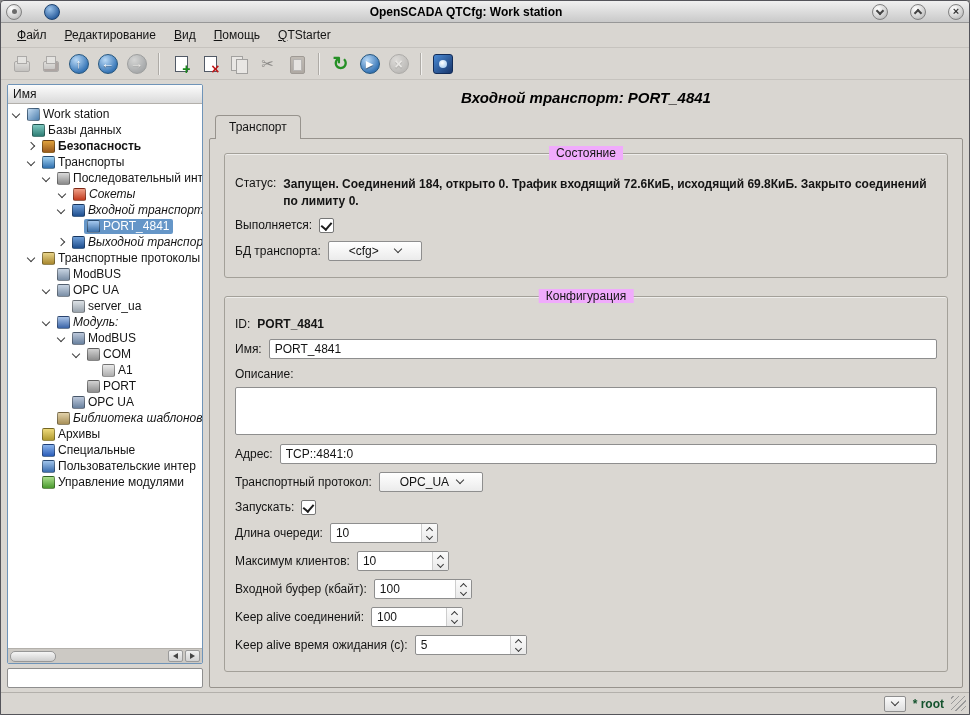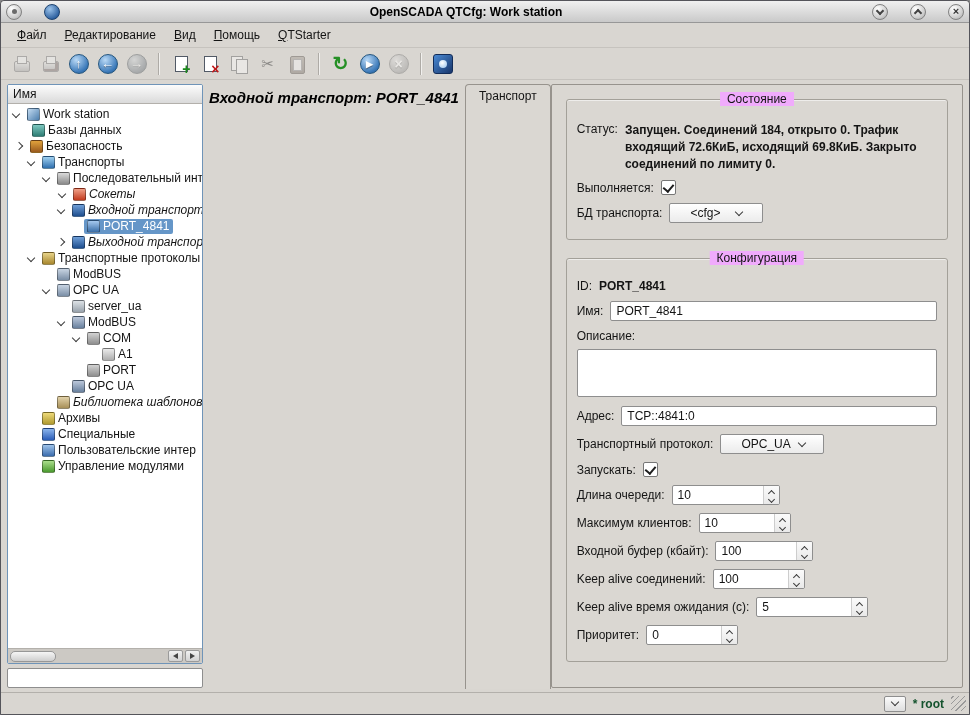--- a/index.html
+++ b/index.html
@@ -85,21 +85,21 @@
   .tico.modules{background:linear-gradient(#aade8c,#4a9a2e)}
   .hscroll{height:15px;flex:0 0 15px;background:#ccc9c4;border-top:1px solid #b3b0ab;display:flex;align-items:center;padding:1px 2px;gap:2px}
   .hthumb{width:46px;height:11px;background:linear-gradient(#f6f6f6,#cecece);border:1px solid #979797;border-radius:5px}
   .hsp{flex:1}
   .sbtn{width:15px;height:12px;display:flex;align-items:center;justify-content:center;border:1px solid #9a9a9a;background:linear-gradient(#f1f1f1,#d2d2d2);border-radius:2px}
   .tri-l{width:0;height:0;border:3px solid transparent;border-right:5px solid #444;margin-left:-3px}
   .tri-r{width:0;height:0;border:3px solid transparent;border-left:5px solid #444;margin-right:-3px}
   .filter-input{height:20px;flex:0 0 20px;margin-top:4px;background:#fff;border:1px solid #8e8e8e;border-radius:2px;padding:2px 5px}
 
   
-  .right-panel{flex:1;display:flex;flex-direction:row;min-width:0;min-height:0}
+  .right-panel{flex:1;display:flex;flex-direction:column;min-width:0;min-height:0}
   .page-title{text-align:center;font-weight:bold;font-style:italic;font-size:15px;padding:5px 0 9px;color:#000}
   .tabbar{display:flex;padding-left:6px;position:relative;z-index:2}
   .tab{padding:4px 13px 5px;background:#dad7d2;border:1px solid #97938d;border-bottom:none;border-radius:4px 4px 0 0;margin-bottom:-1px;white-space:nowrap}
   .tab-page{flex:1;border:1px solid #97938d;background:#dad7d2;padding:14px 14px 8px;border-radius:2px;min-height:0;overflow:hidden;position:relative;z-index:1}
 
   .group{position:relative;border:1px solid #a3a099;border-radius:3px;padding:14px 10px 8px;box-shadow:inset 0 1px 0 rgba(255,255,255,.55)}
   .group-title{position:absolute;top:-8px;left:50%;transform:translateX(-50%);background:#f0abfc;padding:0 7px;white-space:nowrap}
   .group.status{margin-bottom:18px}
 
   .frow{display:flex;align-items:center;gap:7px;margin:8px 0}
@@ -226,21 +226,21 @@
                 <span class="lbl">Work station</span>
               </span>
             </div>
             <div class="trow" style="padding-left: 8px;">
               <span class="arr none"></span>
               <span class="cell">
                 <span class="tico database"></span>
                 <span class="lbl">Базы данных</span>
               </span>
             </div>
-            <div class="trow" style="padding-left: 6px;">
+            <div class="trow" style="padding-left: 18px; font-weight: bold;">
               <span class="arr collapsed"></span>
               <span class="cell">
                 <span class="tico security"></span>
                 <span class="lbl">Безопасность</span>
               </span>
             </div>
             <div class="trow" style="padding-left: 18px;">
               <span class="arr expanded"></span>
               <span class="cell">
                 <span class="tico transports"></span>
@@ -301,20 +301,27 @@
               <span class="cell">
                 <span class="tico protocol-module"></span>
                 <span class="lbl">OPC UA</span>
               </span>
             </div>
             <div class="trow" style="padding-left: 48px;">
               <span class="arr none"></span>
               <span class="cell">
                 <span class="tico protocol-item"></span>
                 <span class="lbl">server_ua</span>
+              </span>
+            </div>
+            <div class="trow" style="padding-left: 33px;">
+              <span class="arr expanded"></span>
+              <span class="cell">
+                <span class="tico module"></span>
+                <span class="lbl ital">Модуль:</span>
               </span>
             </div>
             <div class="trow" style="padding-left: 48px;">
               <span class="arr expanded"></span>
               <span class="cell">
                 <span class="tico daq-module"></span>
                 <span class="lbl">ModBUS</span>
               </span>
             </div>
             <div class="trow" style="padding-left: 63px;">
@@ -494,30 +501,20 @@
               <div class="frow">
                 <span class="flabel">Keep alive время ожидания (с):</span>
                 <div class="spin">
                   <span class="spin-val">5</span>
                   <div class="sarrows">
                     <div class="tri up"></div>
                     <div class="tri dn"></div>
                   </div>
                 </div>
               </div>
-              <div class="frow">
-                <span class="flabel">Приоритет:</span>
-                <div class="spin">
-                  <span class="spin-val">0</span>
-                  <div class="sarrows">
-                    <div class="tri up"></div>
-                    <div class="tri dn"></div>
-                  </div>
-                </div>
-              </div>
             </div>
         </div>
 
       </div>
     </div>
   </div>
 
   <div class="statusbar">
     <div class="sb-combo">
         <div class="carrow"></div>

